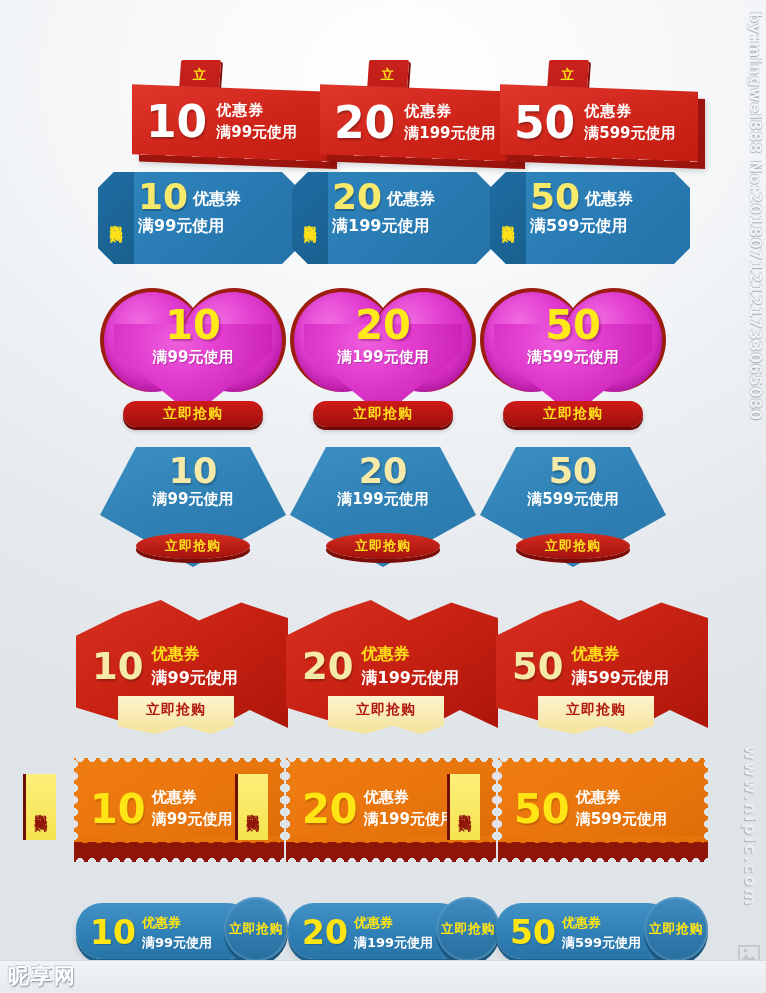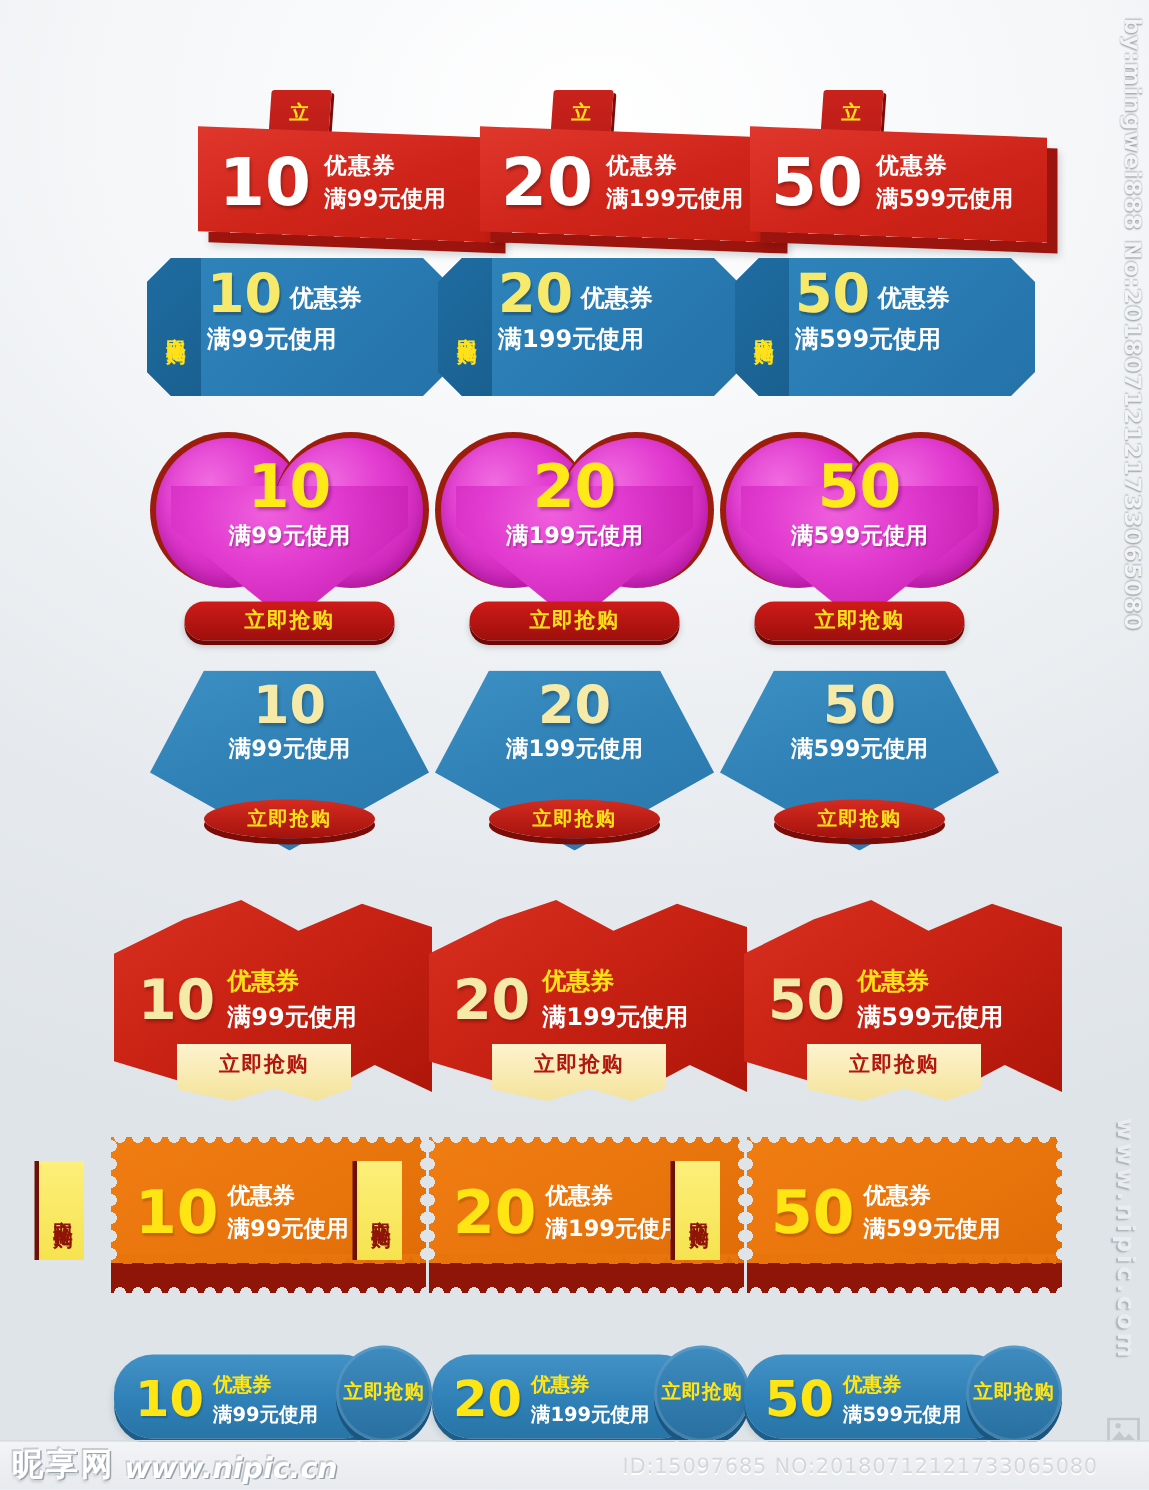--- a/index.html
+++ b/index.html
@@ -524,17 +524,15 @@
   <div class="wm-right2">www.nipic.com</div>
   <svg class="wm-icon" viewBox="0 0 24 22">
     <rect x="1" y="1" width="22" height="20" fill="none" stroke="#aab3bb" stroke-width="2"></rect>
     <path d="M3 17l6-7 4 5 3-3 5 5z" fill="#aab3bb"></path>
     <circle cx="8" cy="6" r="2" fill="#aab3bb"></circle>
   </svg>
 
   <div class="footerbar"></div>
   <div class="logo">
     <span class="cnwm">昵享网</span>
-    <span class="url">www.nipic.cn</span>
-  </div>
-  <div class="idtext">ID:15097685 NO:20180712121733065080</div>
+  </div>
 
 </div>
 
 </body></html>

